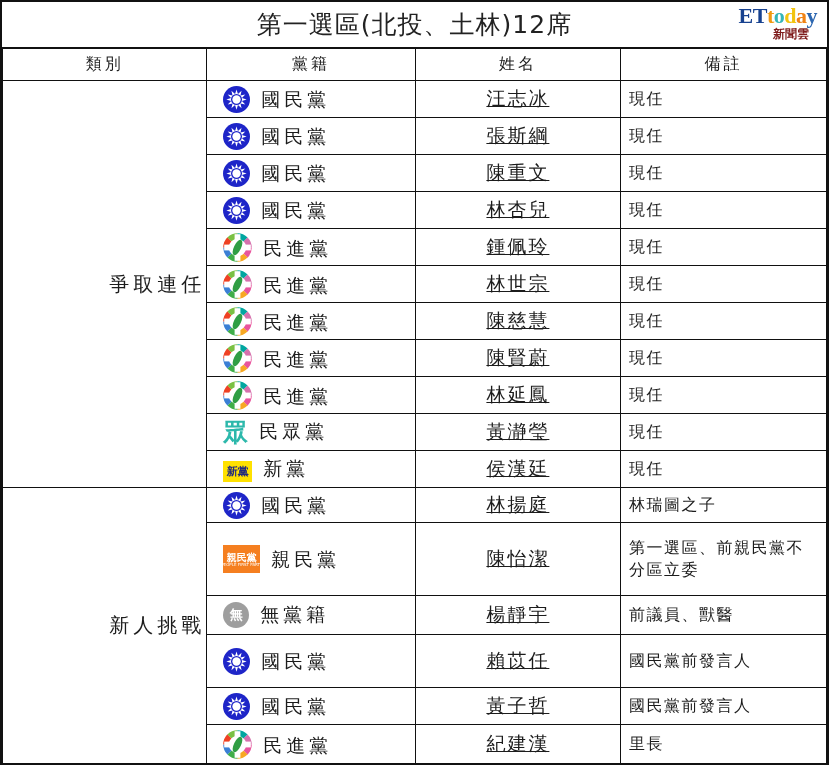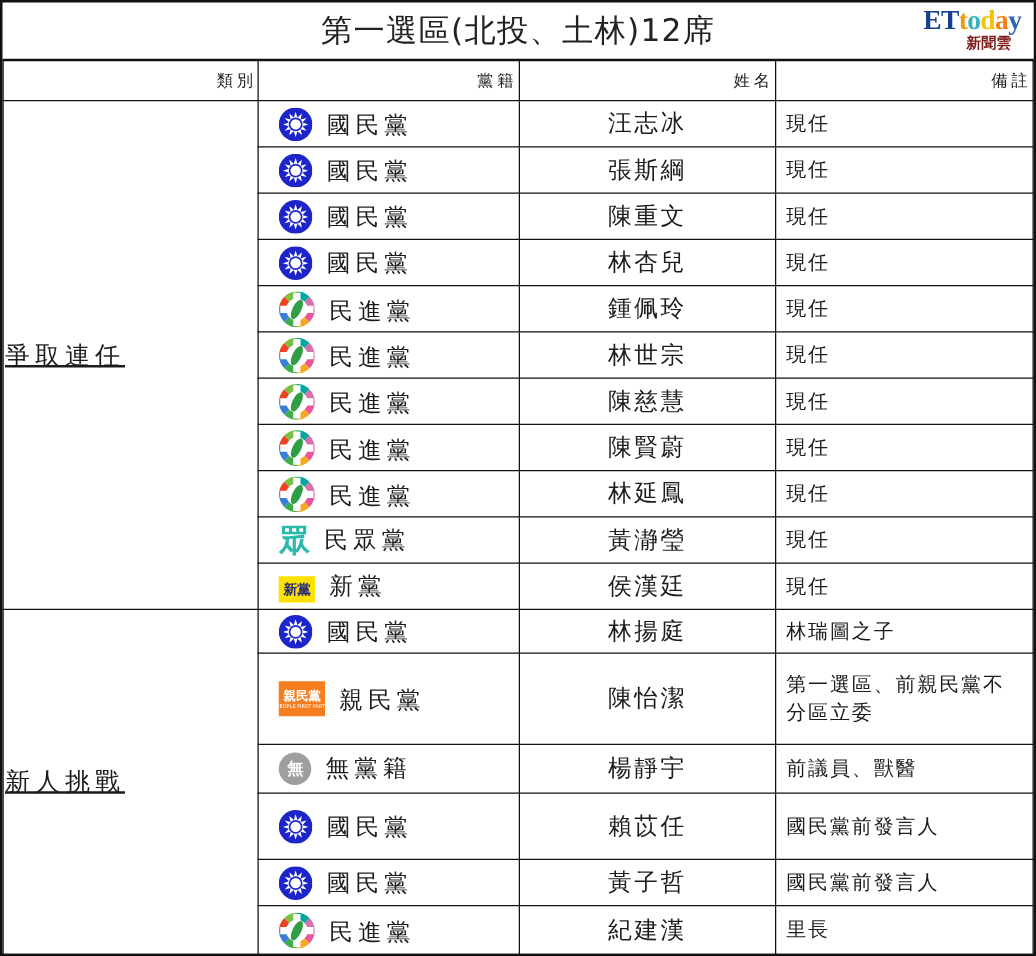--- a/index.html
+++ b/index.html
@@ -20,26 +20,26 @@
   }
   .brand{position:absolute;right:10px;top:3px;line-height:1;text-align:right;}
   .brand-word{font-family:Liberation Serif, serif;
     font-weight:bold;font-size:22px;letter-spacing:-0.5px;}
   .brand-sub{font-family:"DejaVu Sans","Liberation Sans",sans-serif;
     font-weight:bold;font-size:12px;margin-top:1px;padding-right:8px;}
   
   table{border-collapse:collapse;table-layout:fixed;width:100%;}
   col.c1{width:24.8%}col.c2{width:25.3%}col.c3{width:24.9%}col.c4{width:25.0%}
   td{border:1px solid #111;vertical-align:middle;box-sizing:border-box;}
-  .th{height:32px;text-align:right;font-size:13px;letter-spacing:3px;}
-  .cat{text-align:left;font-size:20px;letter-spacing:4px;text-decoration:underline;}
+  .th{height:32px;text-align:center;font-size:16px;letter-spacing:3px;}
+  .cat{text-align:right;font-size:20px;letter-spacing:4px;}
   .party{padding-left:16px;}
   .party-inner{display:flex;align-items:flex-end;gap:11px;}
   .pname{font-size:19px;letter-spacing:4px;white-space:nowrap;}
-  .name{text-align:center;font-size:19px;letter-spacing:2px;}
+  .name{text-align:center;font-size:19px;letter-spacing:2px;text-decoration:underline;}
   .note{text-align:left;font-size:16px;letter-spacing:1.5px;padding:2px 8px;line-height:1.35;}
   .h37{height:37px}.h35{height:35px}.h73{height:73px}.h39{height:39px}.h53{height:53px}
   
   .picon{display:inline-flex;align-items:center;justify-content:center;flex:none;}
   .picon svg{display:block;}
   .tpp-glyph{color:#2cb8ab;font-weight:bold;font-size:25px;line-height:1;
     font-family:"DejaVu Sans","Liberation Sans",sans-serif;}
   .newp{width:29px;height:21px;background:#ffe100;color:#232b7e;
     font-size:11px;font-weight:bold;letter-spacing:0;line-height:1;}
   .pfp{width:37px;height:28px;background:#f57f20;color:#fff;

